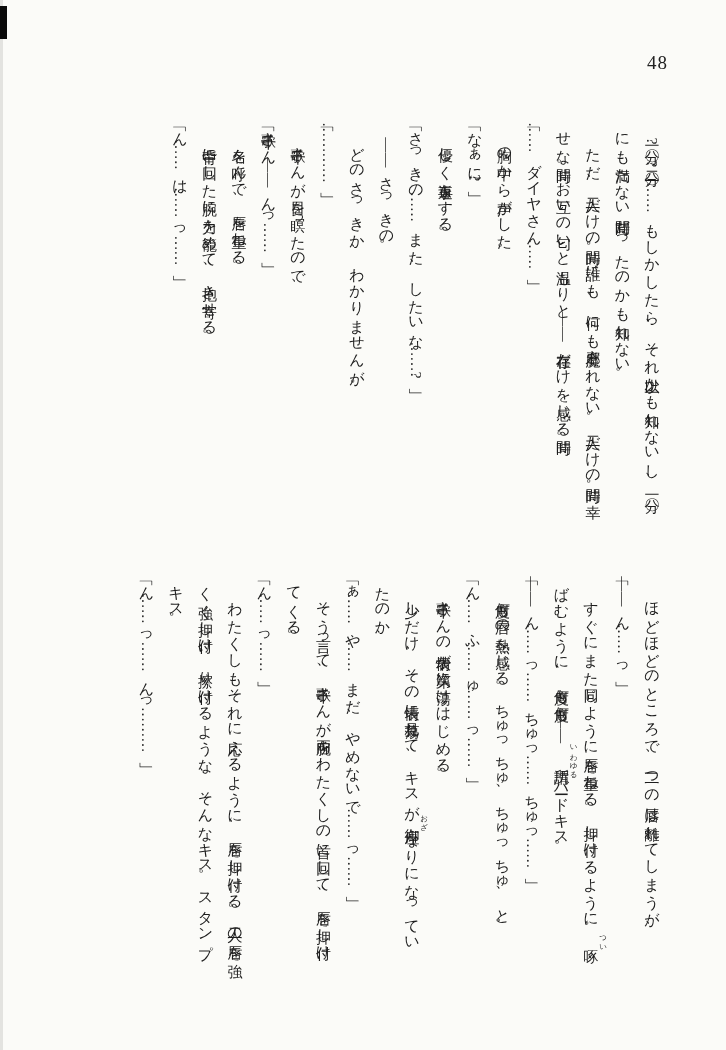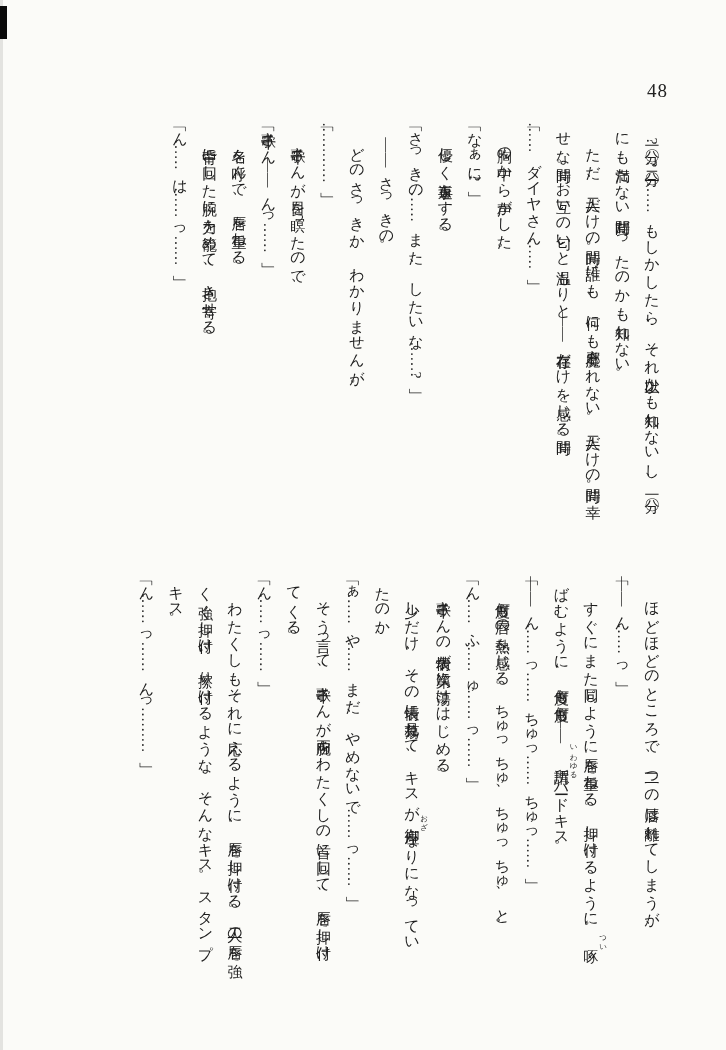--- a/index.html
+++ b/index.html
@@ -30,21 +30,20 @@
     width: 7px; height: 33px;
     background: #0a0a0a;
   }
   .page-number {
     position: absolute;
     top: 52px;
     right: 58px;
     font-size: 19px;
     letter-spacing: 1px;
     color: #222;
-    margin-top: 28px;
   }
   .text-block {
     position: absolute;
     writing-mode: vertical-rl;
     text-orientation: mixed;
     font-size: 15px;
     line-height: 29.5px;
     letter-spacing: 0.2px;
   }
   #top-block {

